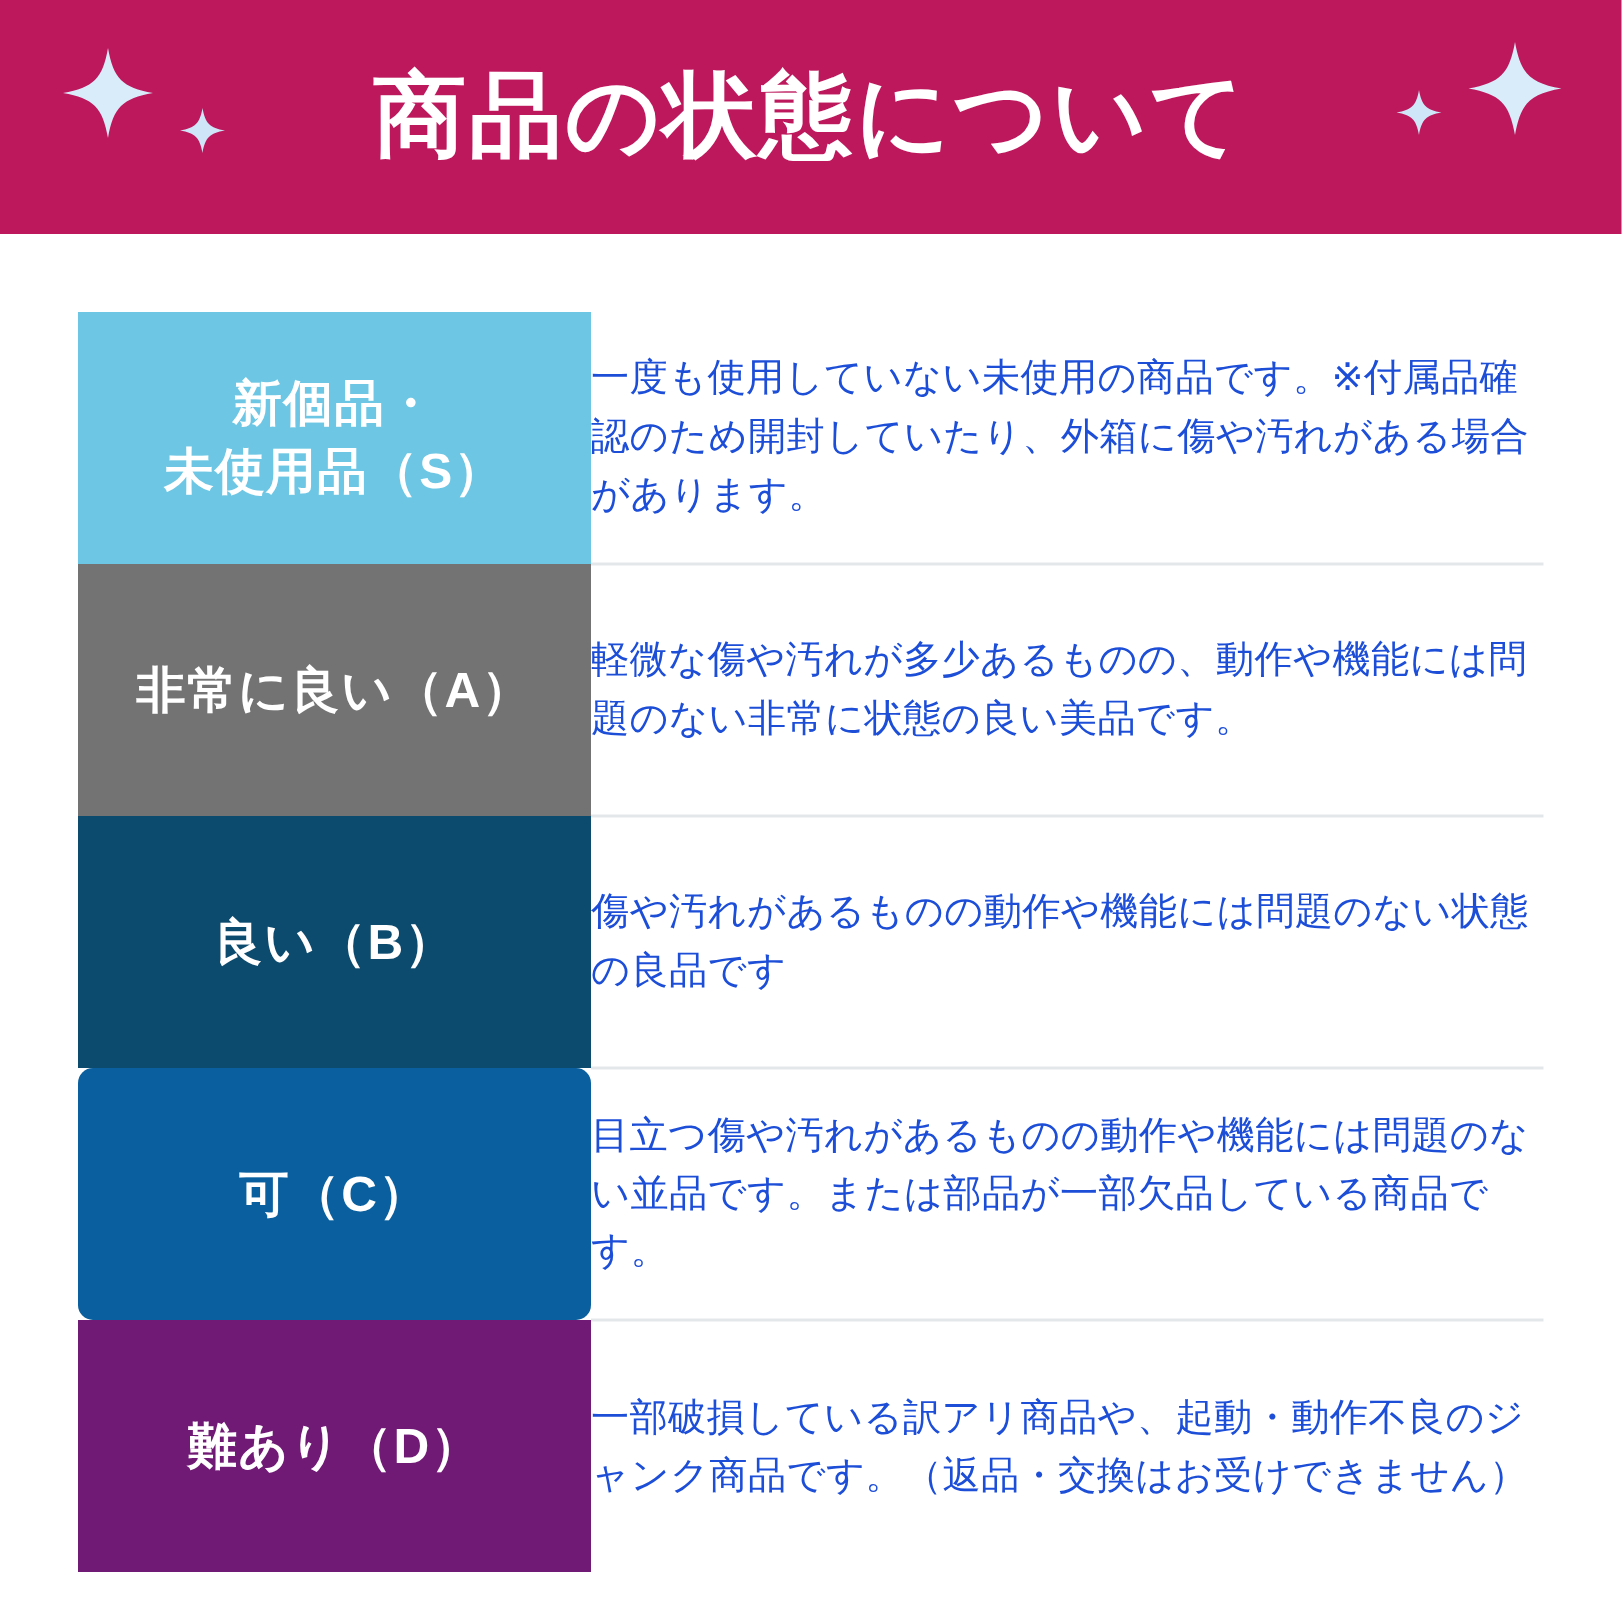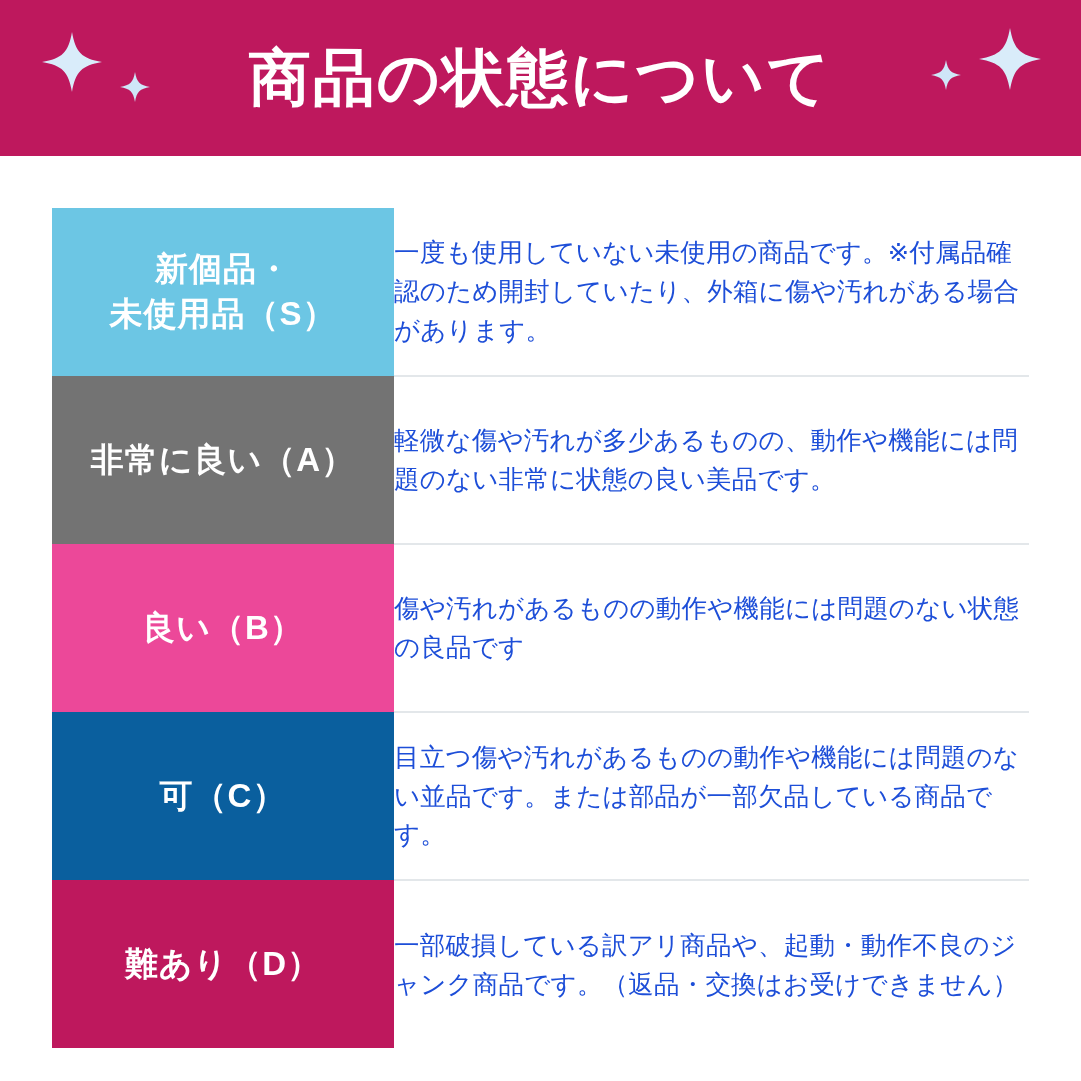--- a/index.html
+++ b/index.html
@@ -90,23 +90,23 @@
     line-height: 1.52;
     letter-spacing: 0.2px;
     padding: 22px 24px 22px 28px;
     box-sizing: border-box;
     border-bottom: 2px solid #e3e7ea;
   }
   tr:last-child .desc-cell { border-bottom: none; }
 
   .row-s  .label-cell { background: #6cc6e4; height: 168px; }
   .row-a  .label-cell { background: #737373; height: 168px; }
-  .row-b  .label-cell { background: #ec4899; height: 168px; margin-left: 20px; }
-  .row-c  .label-cell { background: #0a5f9e; height: 168px; }
-  .row-d  .label-cell { background: #be185d; height: 168px; }
+  .row-b  .label-cell { background: #0c4a6e; height: 168px; margin-left: 20px; }
+  .row-c  .label-cell { background: #0a5f9e; height: 168px; border-radius: 10px; }
+  .row-d  .label-cell { background: #701a75; height: 168px; }
 
   .row-s .desc-cell { height: 168px; }
   .row-a .desc-cell { height: 168px; }
   .row-b .desc-cell { height: 168px; }
   .row-c .desc-cell { height: 168px; }
   .row-d .desc-cell { height: 168px; }
 
   .label-line { display: block; }
 </style>
 </head>

